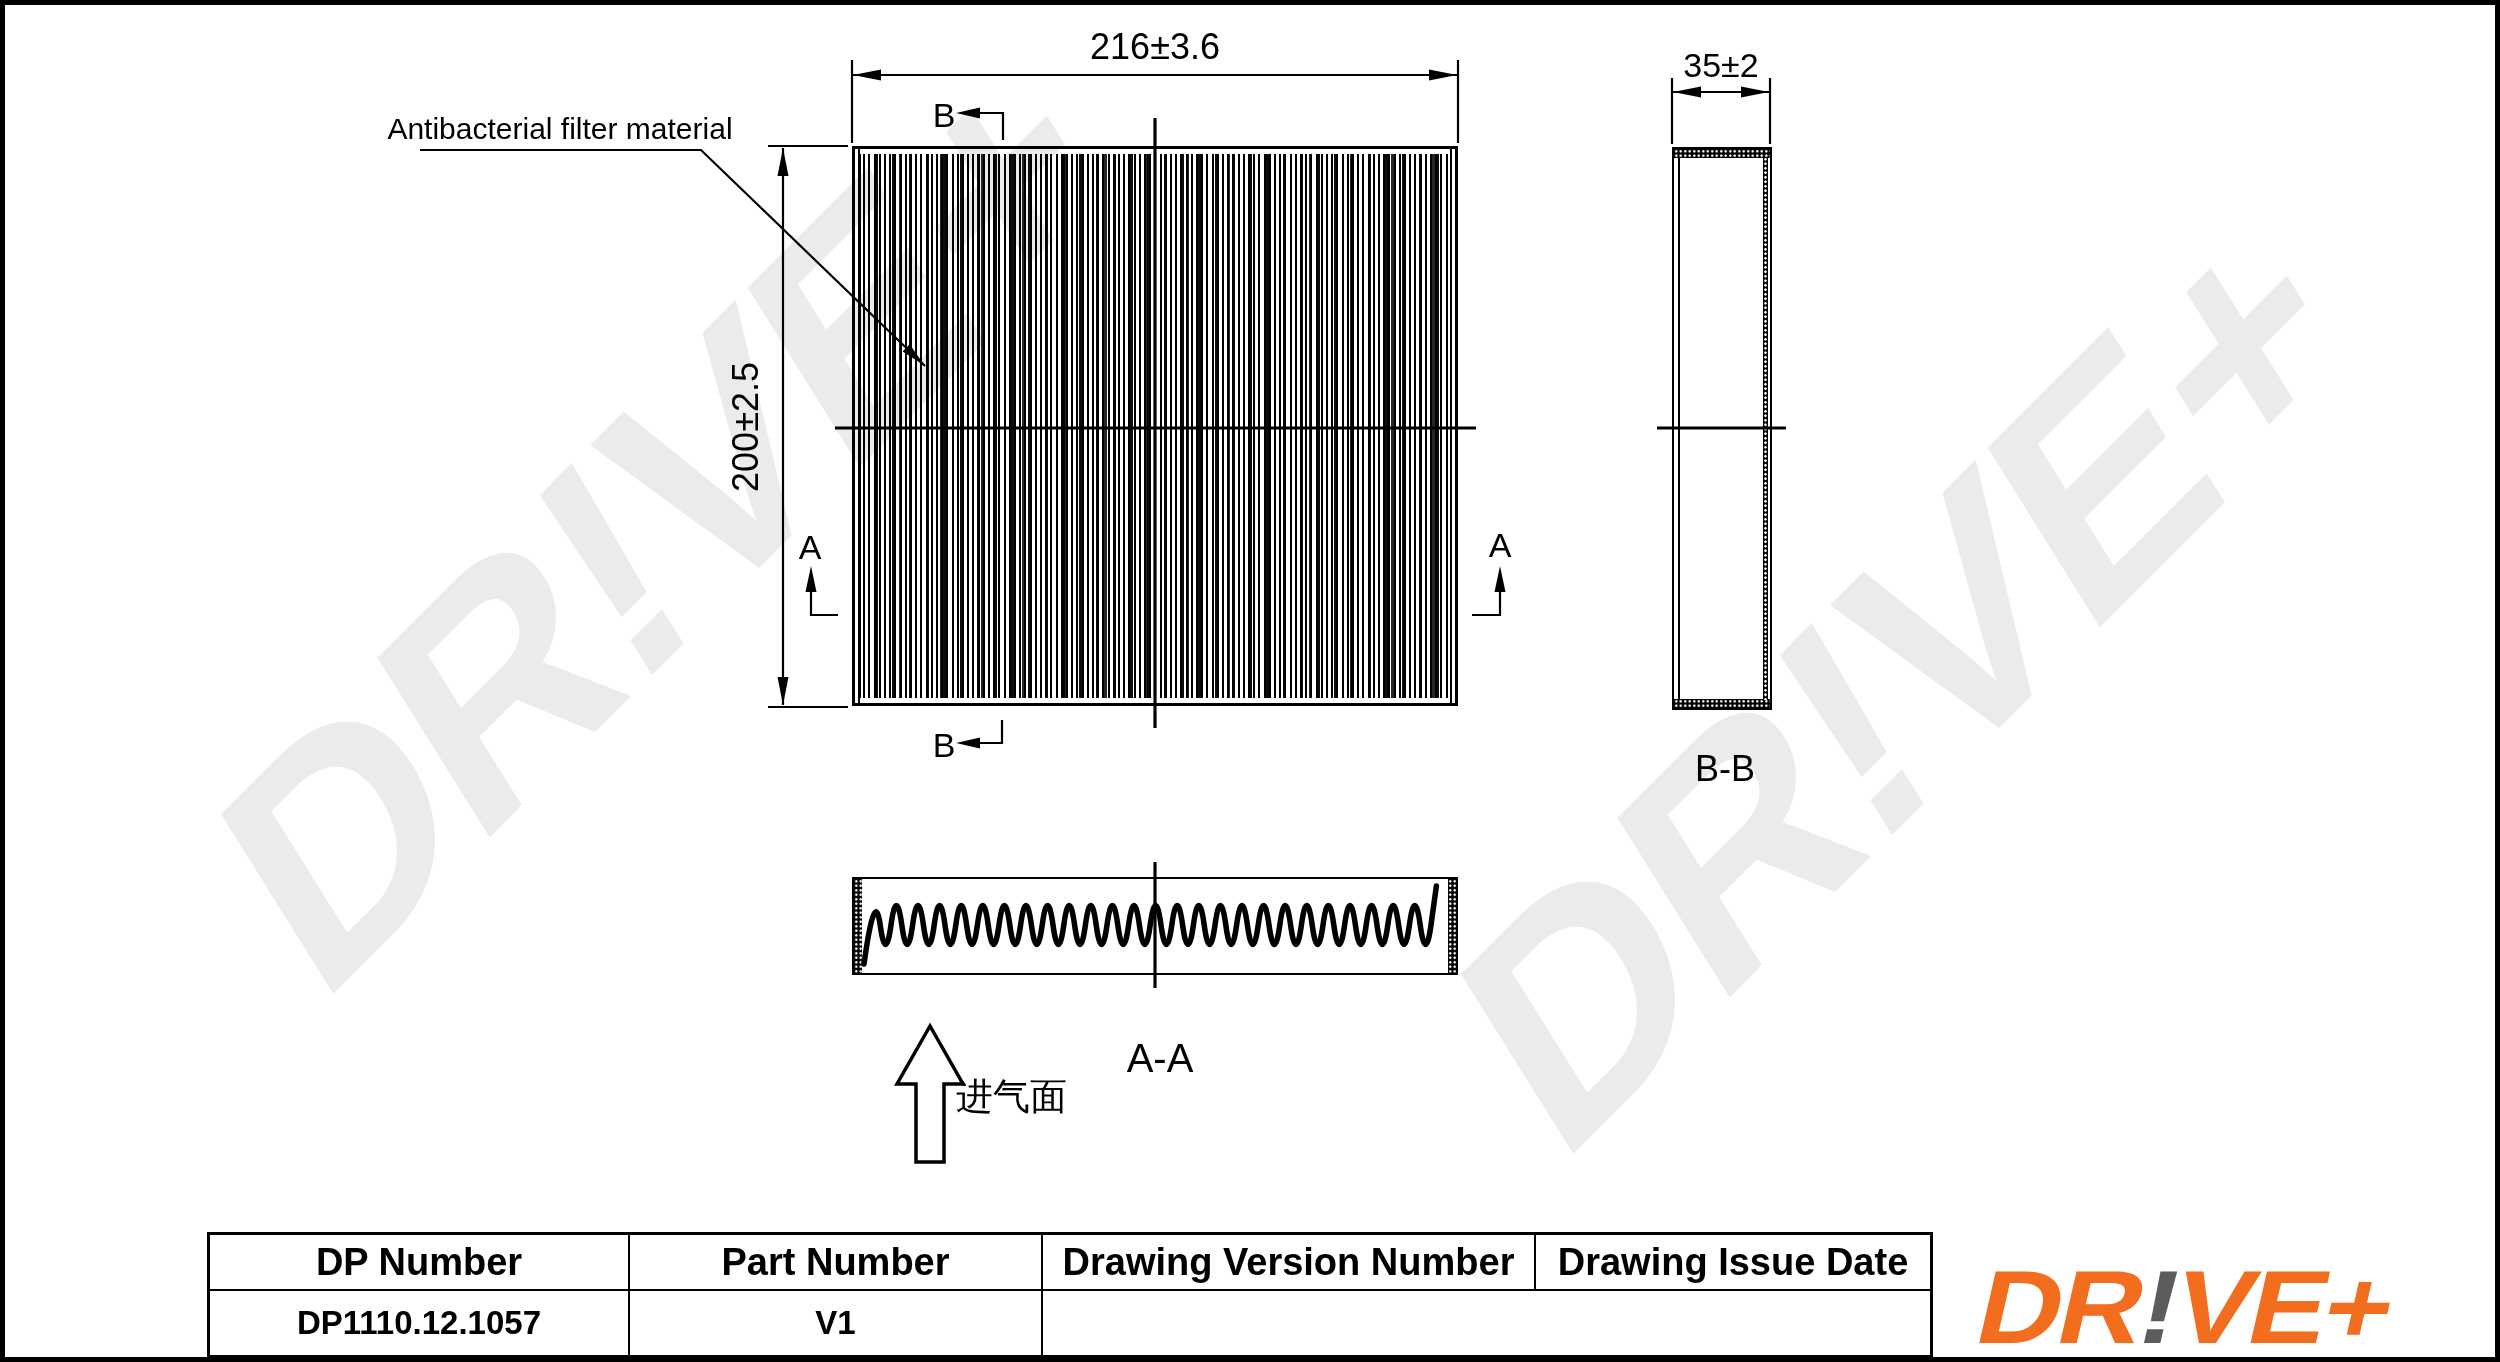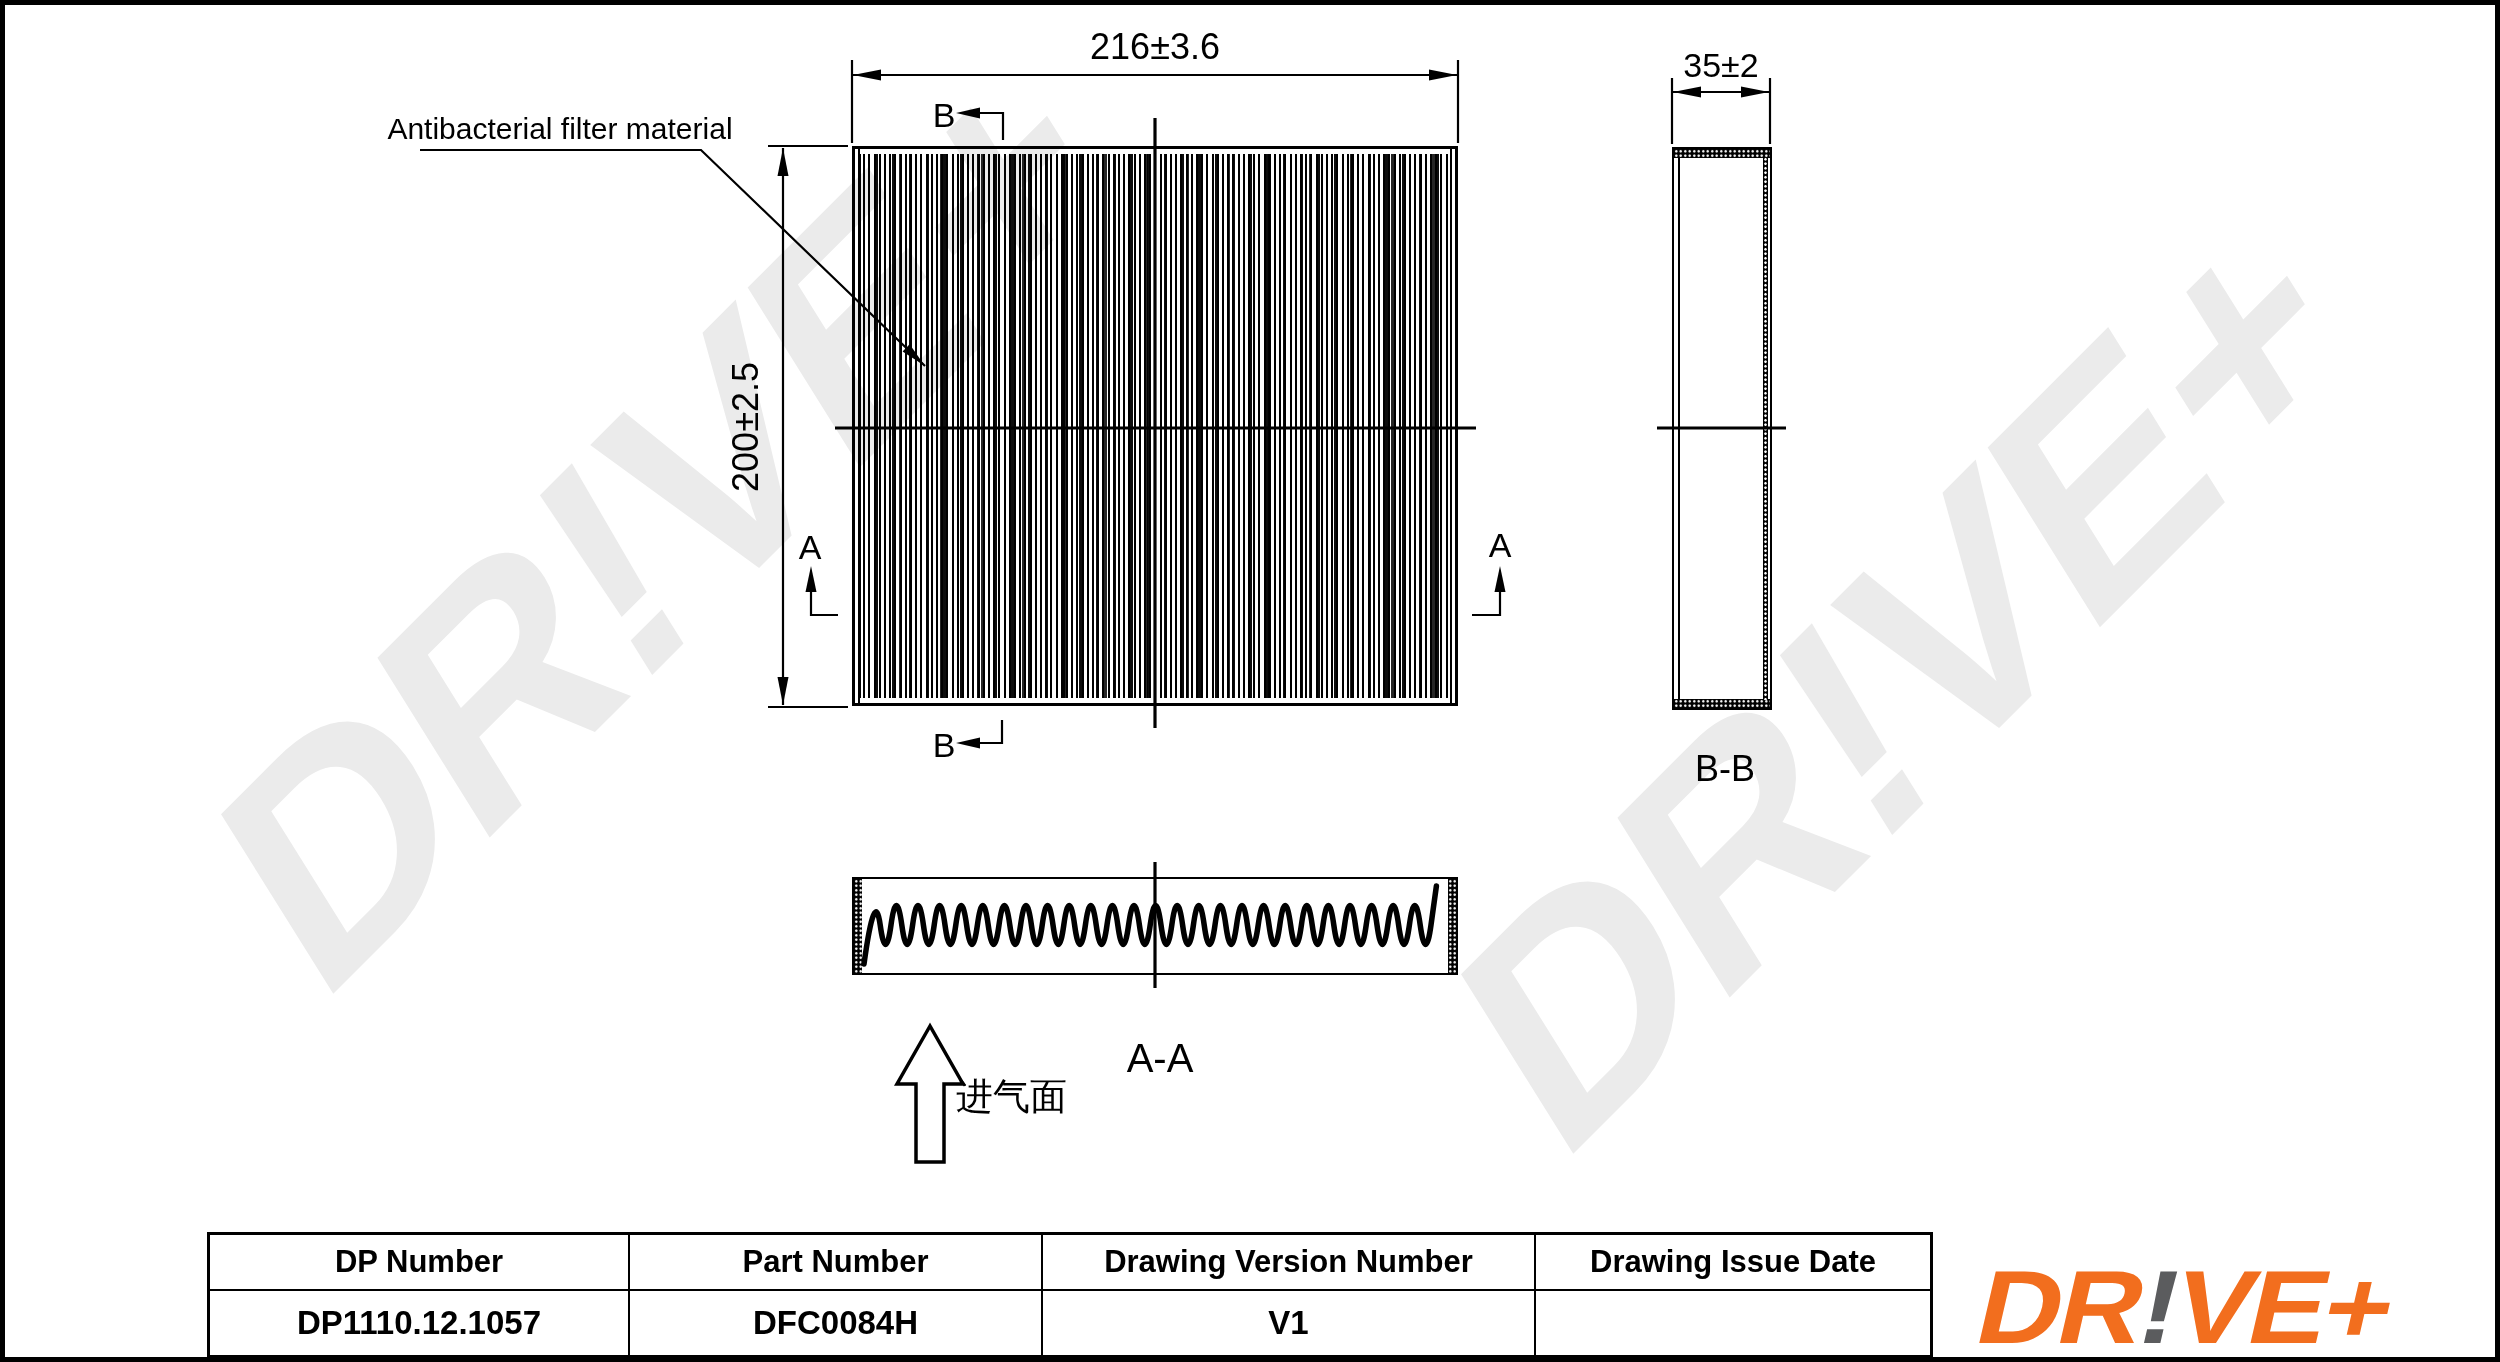--- a/index.html
+++ b/index.html
@@ -67,21 +67,21 @@
   
   .tblock{position:absolute;left:207px;top:1232px;width:1726px;height:126px;z-index:6;
           display:grid;grid-template-columns:420px 413px 493px 1fr;
           grid-template-rows:56px 1fr;border:3.5px solid #000;box-sizing:border-box;
           background:transparent;}
   .tblock .cell{display:flex;align-items:center;justify-content:center;
           border-right:2.5px solid #000;border-bottom:2.5px solid #000;
           font-weight:bold;}
   .tblock .cell.last-col{border-right:none;}
   .tblock .cell.last-row{border-bottom:none;}
-  .tblock .hdr{font-size:31px;}
+  .tblock .hdr{font-size:38px;}
   .tblock .val{font-size:33px;}
 
   
   .logo{position:absolute;left:1966px;top:1248px;z-index:6;font-size:104px;font-weight:bold;
         letter-spacing:-3px;white-space:nowrap;
         transform:skewX(-13deg) scaleX(1.12);transform-origin:left bottom;}
   .logo .orange{color:#f26e1e;}
   .logo .gray{color:#5b5c5e;}
 </style>
 </head>
@@ -171,21 +171,20 @@
   <div class="dtext center aa-label">A-A</div>
   <div class="dtext center bb-label">B-B</div>
   <div class="dtext intake-label">进气面</div>
 
   <div class="tblock">
     <div class="cell hdr">DP Number</div>
     <div class="cell hdr">Part Number</div>
     <div class="cell hdr">Drawing Version Number</div>
     <div class="cell hdr last-col">Drawing Issue Date</div>
     <div class="cell val last-row">DP1110.12.1057</div>
-    <div class="cell val last-row">DFC0084H</div>
     <div class="cell val last-row">V1</div>
   </div>
 
   <div class="logo">
     <span class="orange">DR</span><span class="gray">!</span><span class="orange">VE+</span>
   </div>
 
   <div class="page-border"></div>
 </div>
 

